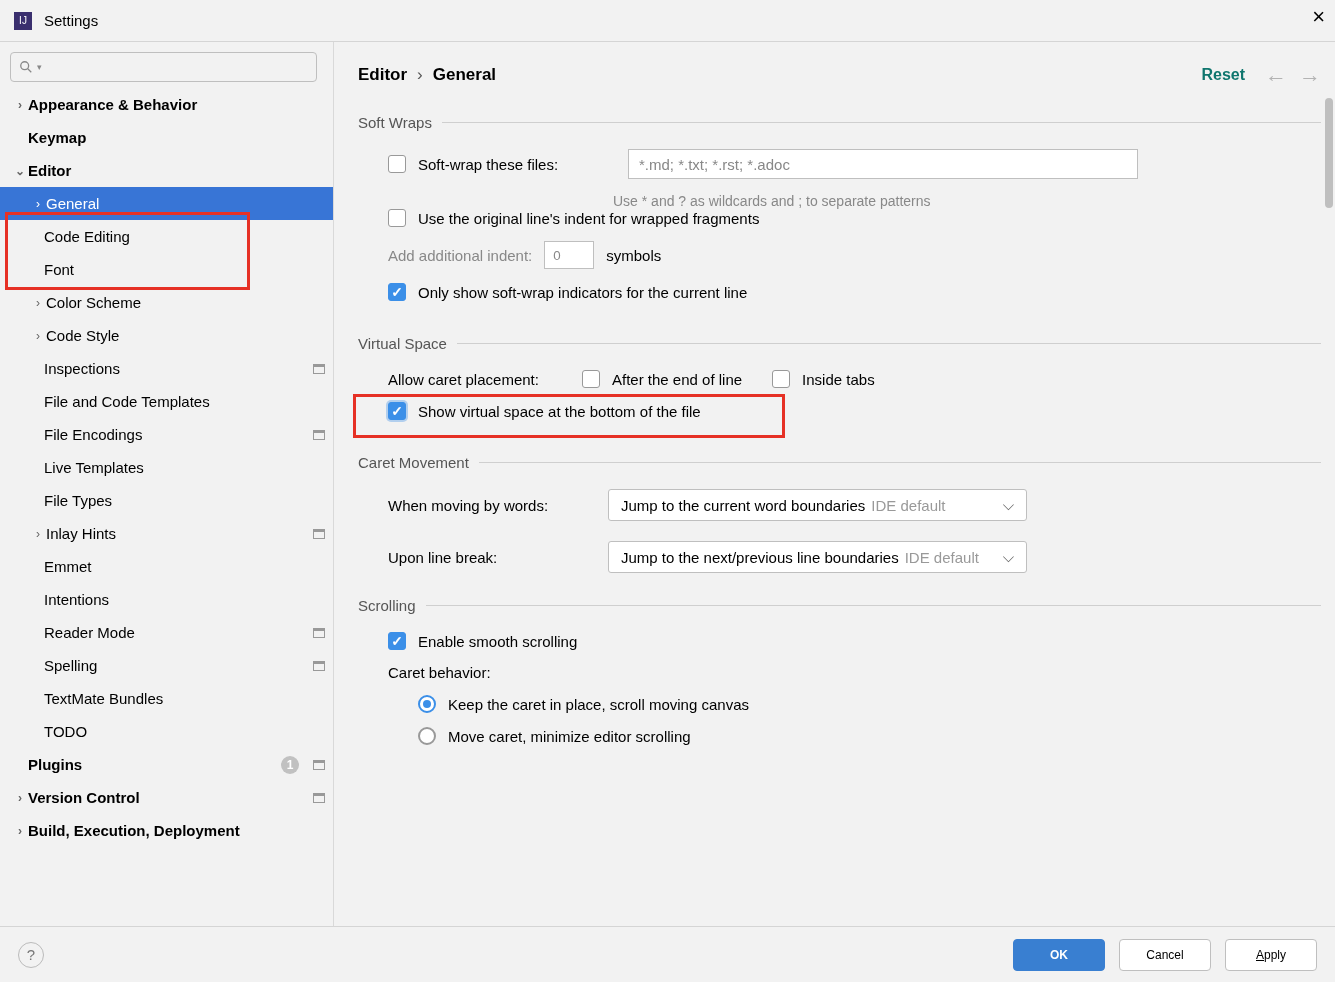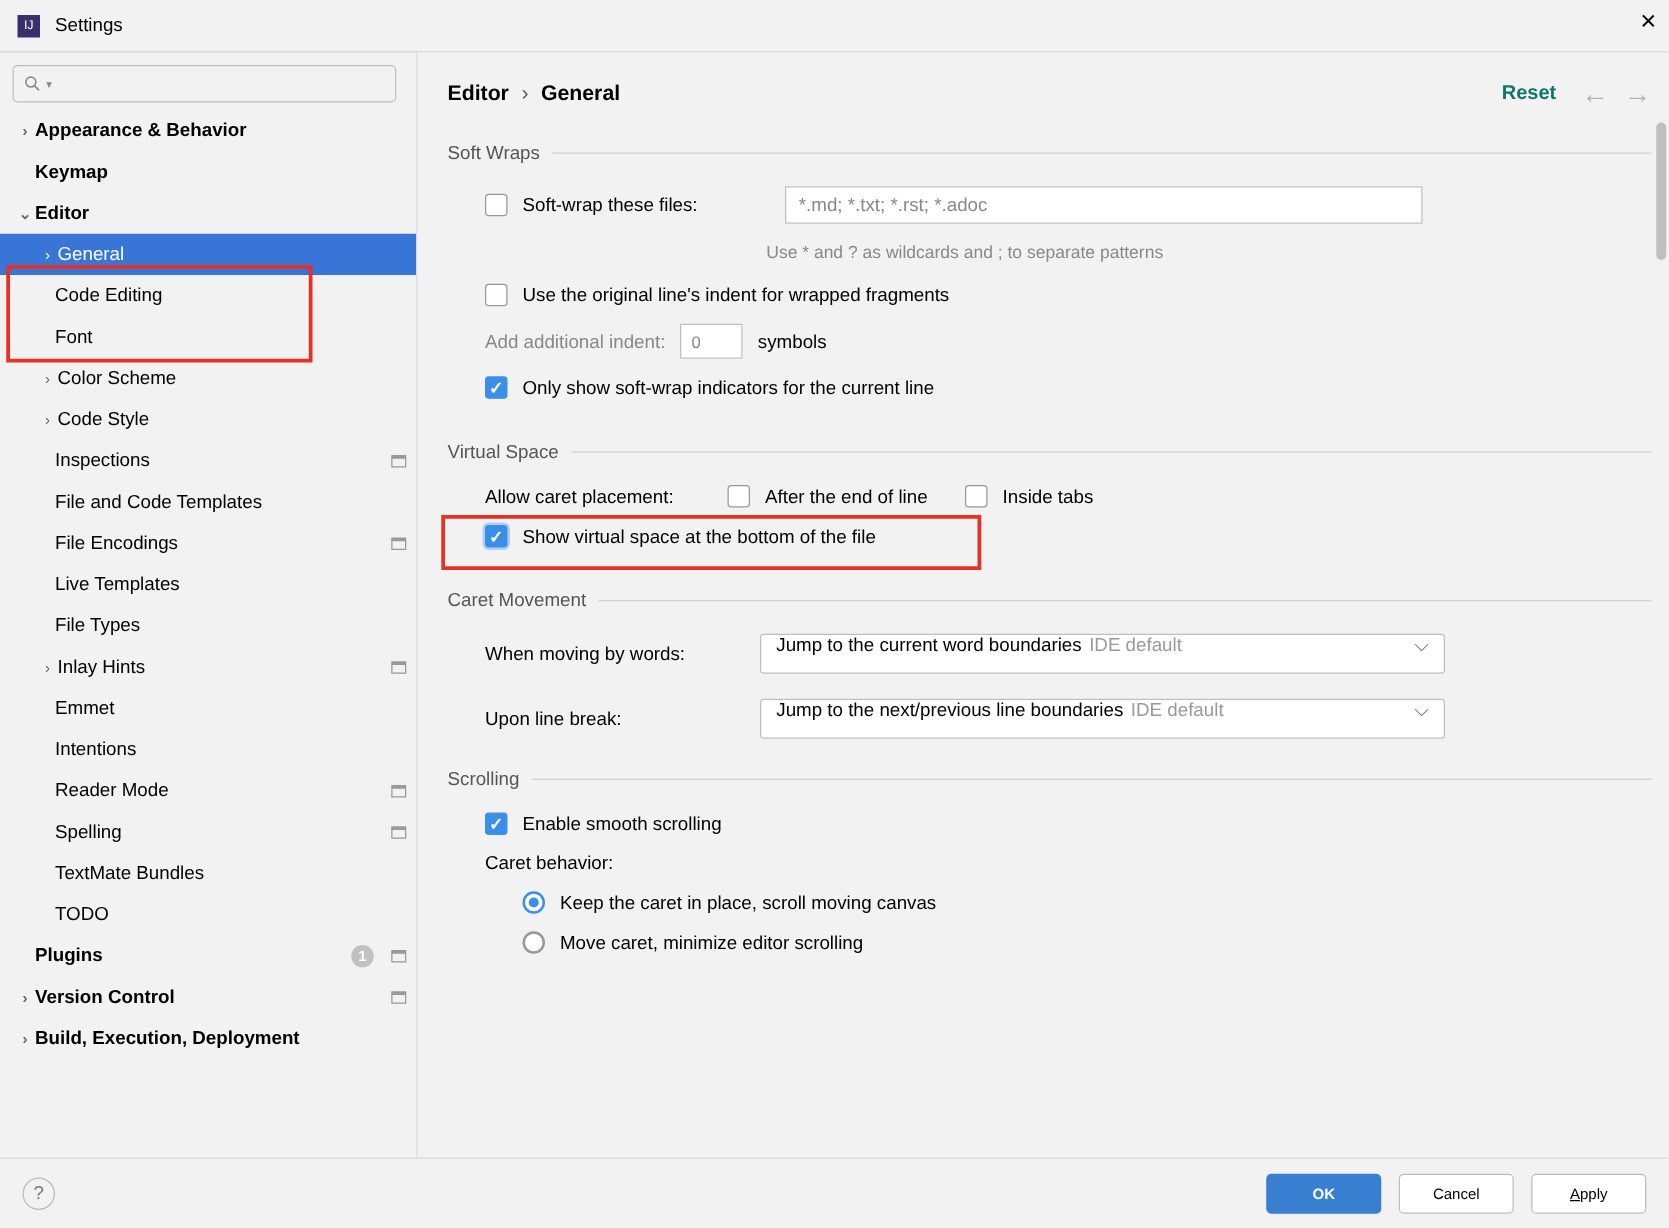--- a/index.html
+++ b/index.html
@@ -46,26 +46,26 @@
 .section-title .line { flex:1; border-top:1px solid #cfcfcf; }
 
 .row { display:flex; align-items:center; margin: 0 0 14px 30px; font-size:15px; }
 .row.indent { margin-left: 60px; }
 .cb { width:18px; height:18px; border:1px solid #999; border-radius:3px; margin-right:12px; background:#fff; display:inline-flex; align-items:center; justify-content:center; cursor:pointer; flex-shrink:0; }
 .cb.checked { background:#3b8fe8; border-color:#3b8fe8; color:#fff; font-size:14px; font-weight:bold; }
 .cb.highlight { box-shadow: 0 0 0 2px rgba(59,143,232,0.35); }
 .lbl2 { }
 .muted { color:#888; }
 .input-text { height:30px; border:1px solid #bfbfbf; background:#fff; padding: 0 10px; font-size:15px; color:#888; }
-.hint { font-size:14px; color:#888; margin-left: 255px; margin-bottom: 18px; }
+.hint { font-size:14px; color:#888; margin-left: 255px; }
 .numbox { width:50px; height:28px; border:1px solid #bfbfbf; background:#fff; text-align:left; padding:0 8px; color:#888; margin: 0 12px; }
 
 .red-box-2 { position:absolute; border:3px solid #e63125; pointer-events:none; }
 
-.dropdown { width:548px; height:32px; border:1px solid #bfbfbf; background:#fff; border-radius:3px; display:flex; padding:0 12px; font-size:15px; cursor:pointer; }
+.dropdown { width:419px; height:32px; border:1px solid #bfbfbf; background:#fff; border-radius:3px; display:flex; align-items:center; padding:0 12px; font-size:15px; cursor:pointer; }
 .dropdown .dd-main { color:#000; }
 .dropdown .dd-sub { color:#999; margin-left:6px; }
 .dropdown .dd-arrow { margin-left:auto; color:#666; }
 .form-row { display:flex; align-items:center; margin: 0 0 20px 30px; }
 .form-row .form-lbl { width: 220px; font-size:15px; }
 
 .radio { width:18px; height:18px; border:2px solid #999; border-radius:50%; margin-right:12px; background:#fff; display:inline-flex; align-items:center; justify-content:center; flex-shrink:0; }
 .radio.checked { border-color:#3b8fe8; }
 .radio.checked::after { content:''; width:8px; height:8px; background:#3b8fe8; border-radius:50%; }
 

